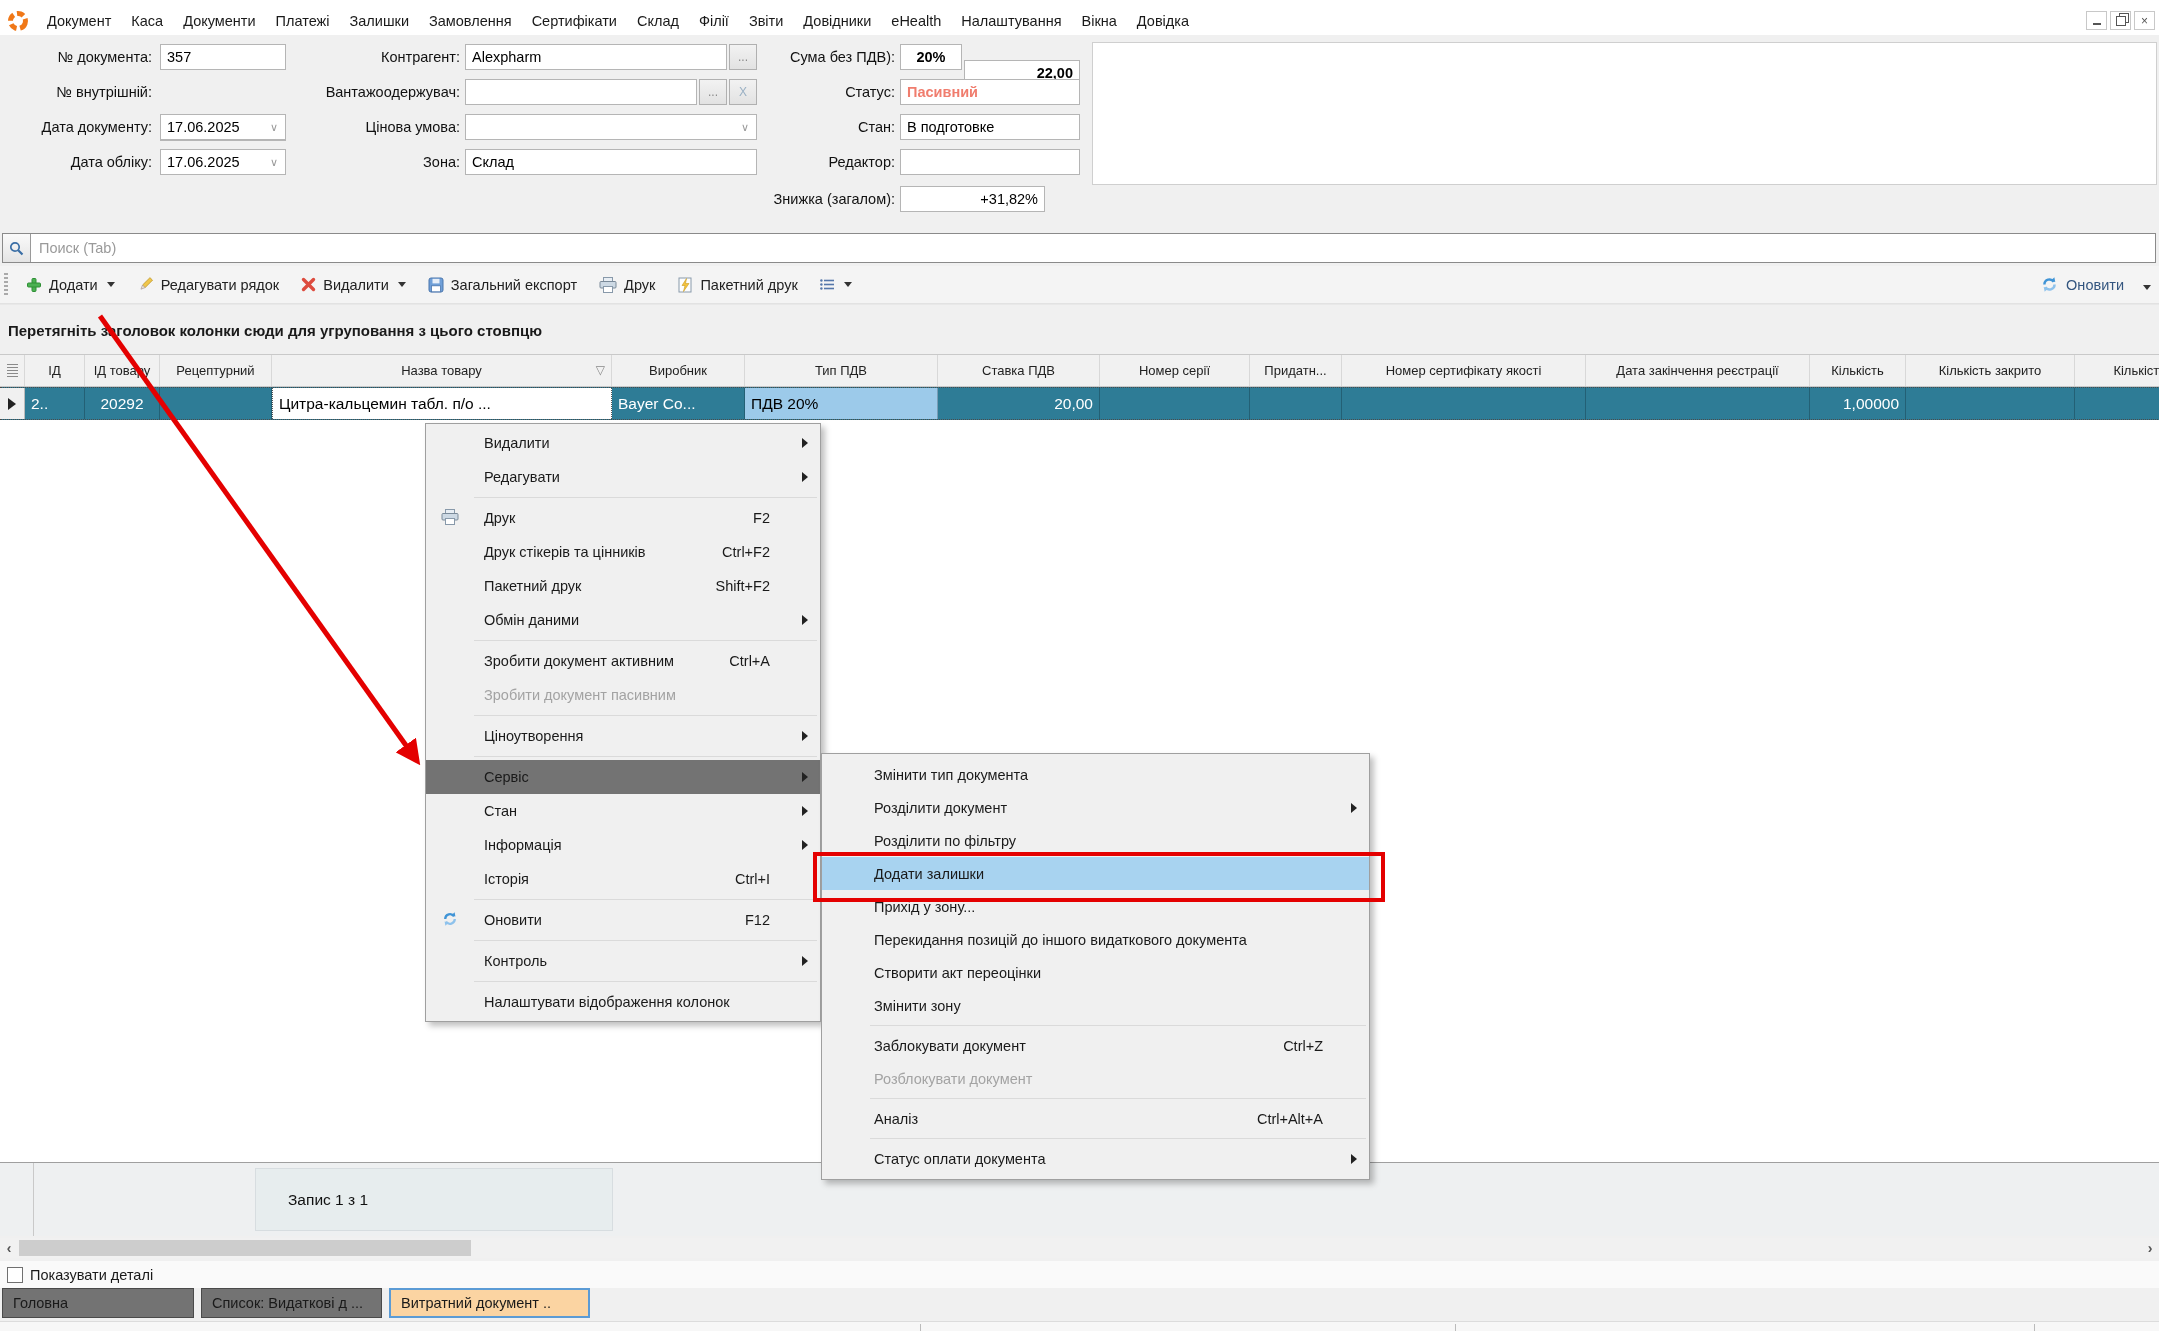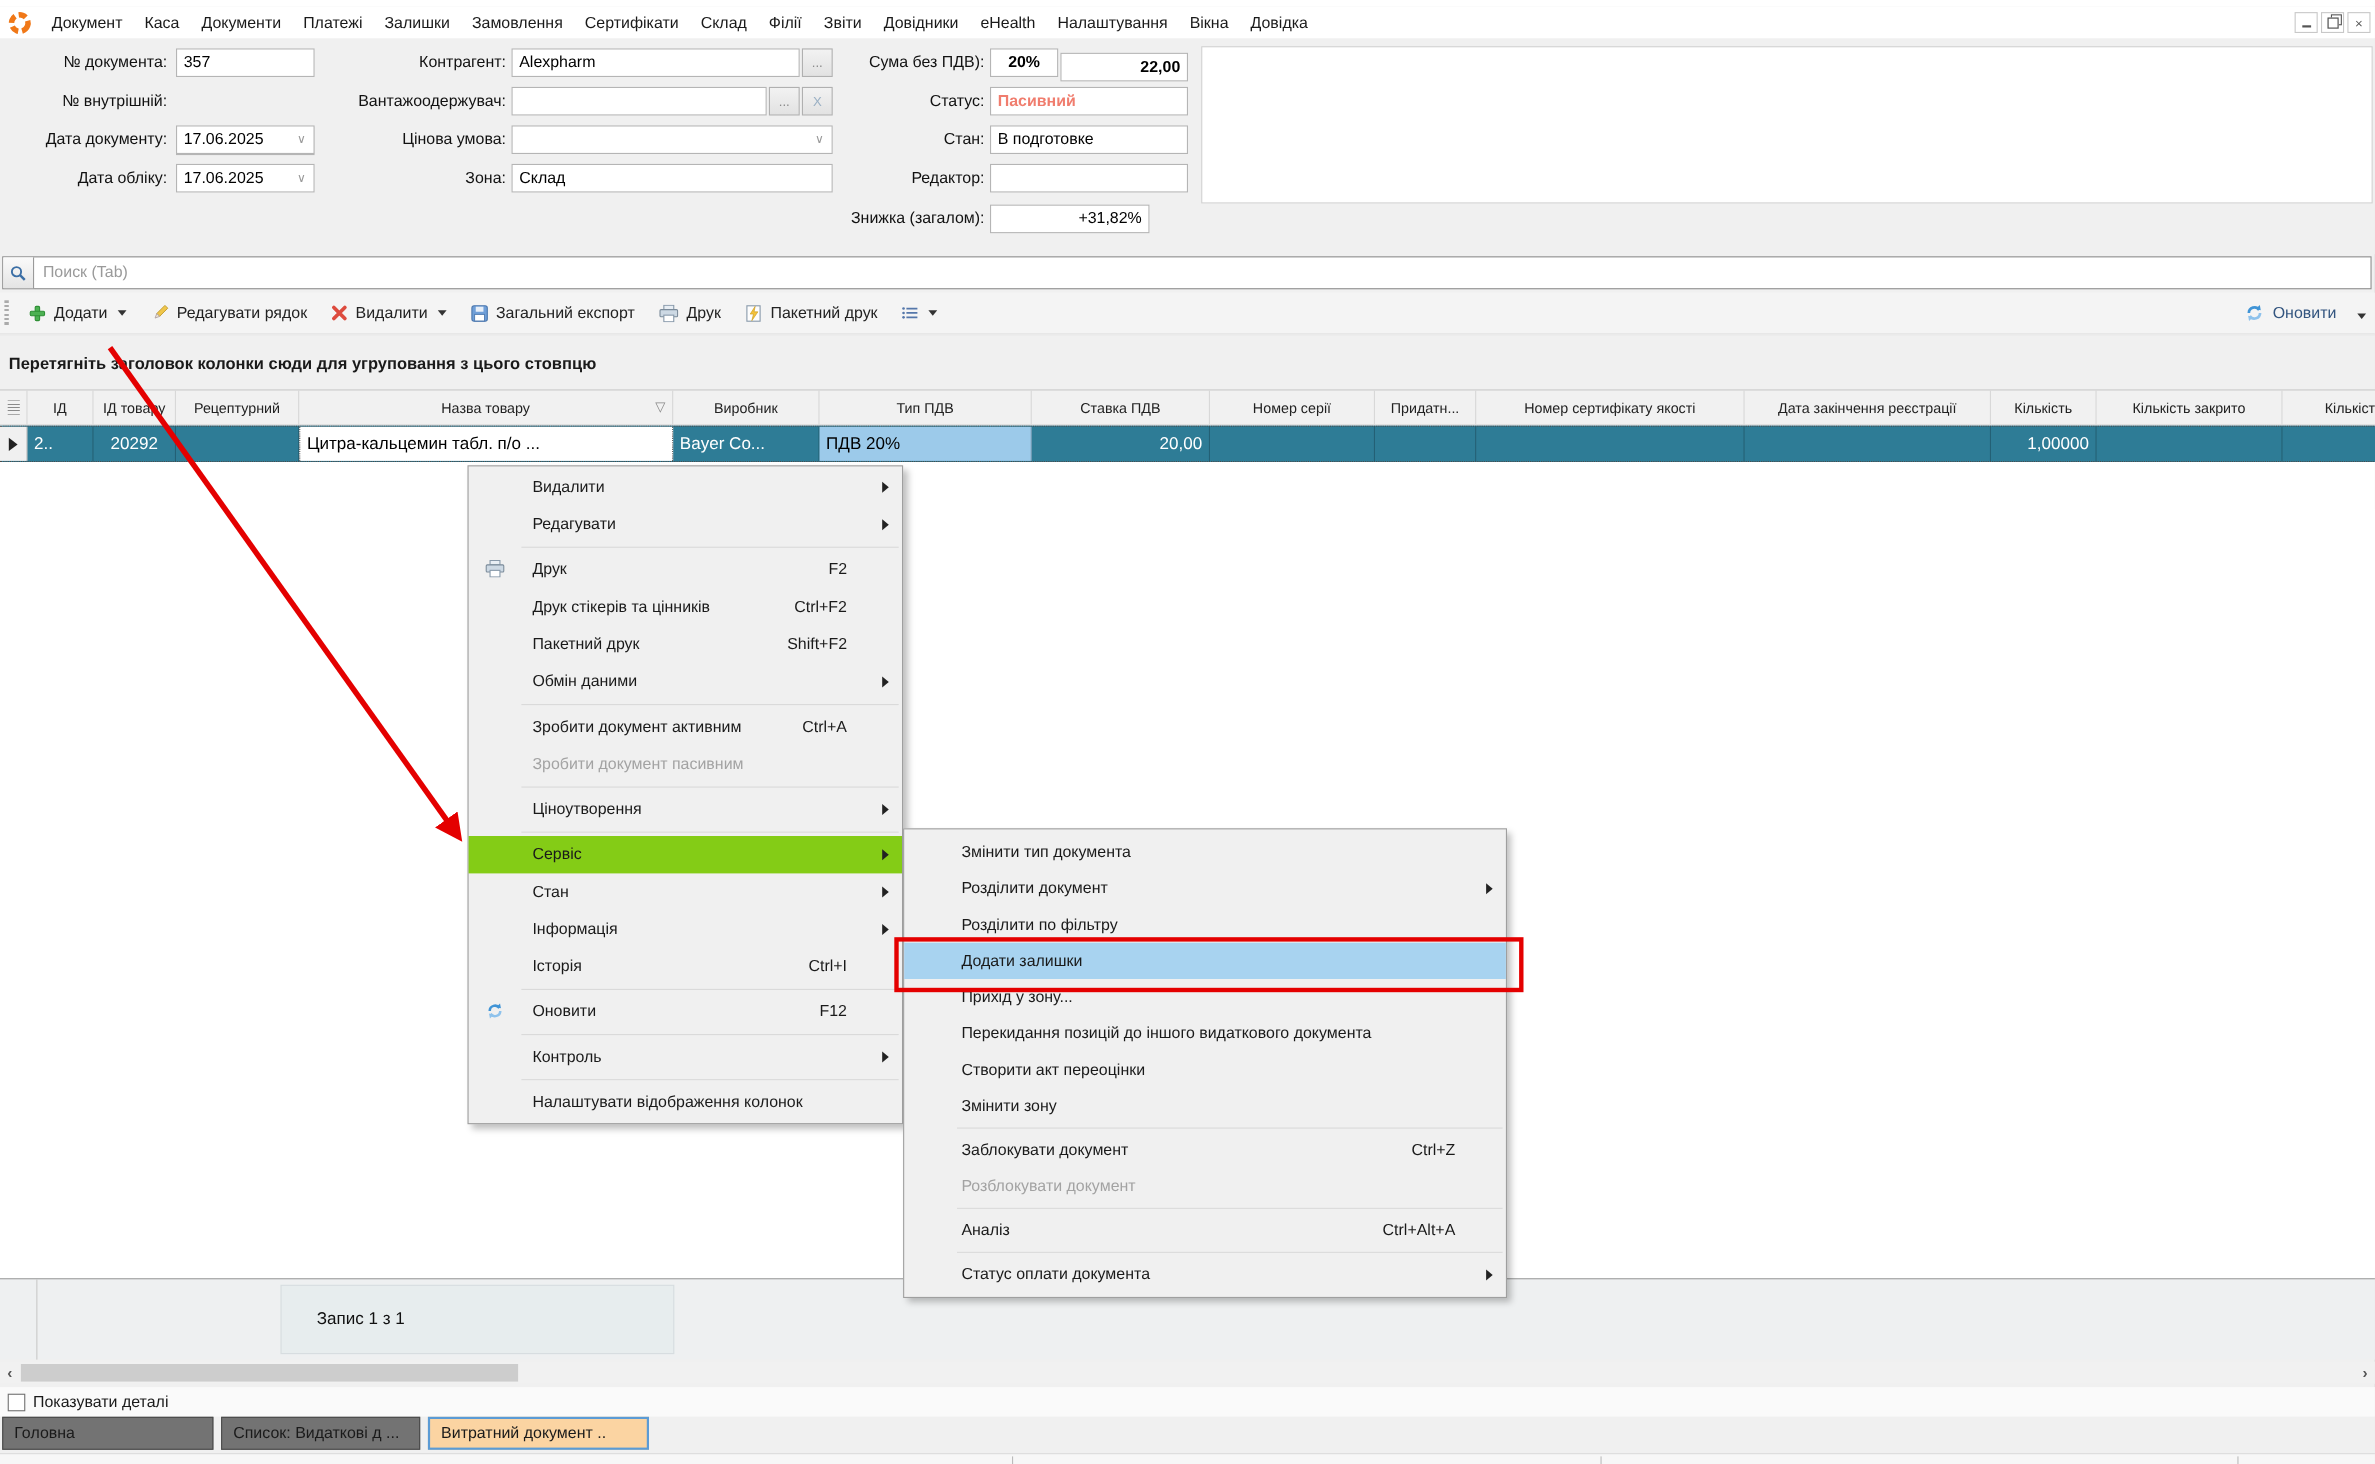--- a/index.html
+++ b/index.html
@@ -89,21 +89,21 @@
   .statusstrip{position:absolute;left:0;top:1321px;width:100%;height:10px;background:#f7f7f7;border-top:1px solid #dcdcdc;}
   .tick{position:absolute;top:2px;width:1px;height:8px;background:#bbb;}
   
   .cmenu{position:absolute;background:#f0f0f0;border:1px solid #9f9f9f;box-shadow:4px 4px 6px rgba(0,0,0,0.25);
          padding:2px 0;z-index:10;box-sizing:border-box;}
   .cm-item{position:relative;height:34px;display:flex;align-items:center;padding-left:58px;
            font-size:14.5px;color:#1a1a1a;cursor:default;}
   .sm-item{height:33px;padding-left:52px;}
   .cm-item .sc{position:absolute;right:50px;}
   .sm-item .sc{position:absolute;right:46px;}
-  .cm-item.hl{background:#84cc16;}
+  .cm-item.hl{background:#737373;}
   .sm-item.hl{background:#a8d3f0;}
   .cm-item.dis{color:#a3a3a3;}
   .cm-sep{height:1px;background:#dadada;margin:3px 3px 3px 48px;}
   .flyout{position:absolute;right:12px;width:0;height:0;border-top:5px solid transparent;
           border-bottom:5px solid transparent;border-left:6px solid #222;}
   .cm-icon{position:absolute;left:15px;top:8px;}
   
   .red-box{position:absolute;left:813px;top:852px;width:564px;height:42px;border:4px solid #e40000;z-index:12;}
   .anno-svg{position:absolute;left:0;top:0;width:100%;height:100%;pointer-events:none;z-index:15;}
 </style>
@@ -166,21 +166,21 @@
     <div class="inp" style="left:465px;top:44px;width:232px;"></div>
     <div class="mini-btn" style="left:699px;top:44px;">...</div>
     <div class="mini-btn" style="left:729px;top:44px;color:#9ab0c4;">X</div>
     <div class="lbl" style="left:213px;width:247px;top:79px;">Цінова умова:</div>
     <div class="inp" style="left:465px;top:79px;width:292px;"><span></span><span class="caret-gray">∨</span></div>
     <div class="lbl" style="left:213px;width:247px;top:114px;">Зона:</div>
     <div class="inp" style="left:465px;top:114px;width:292px;">Склад</div>
 
     <div class="lbl" style="left:648px;width:247px;top:9px;">Сума без ПДВ):</div>
     <div class="inp bold center-align" style="left:900px;top:9px;width:62px;">20%</div>
-    <div class="inp bold right-align" style="left:964px;top:13px;width:116px;">22,00</div>
+    <div class="inp bold right-align" style="left:964px;top:25px;width:116px;">22,00</div>
     <div class="lbl" style="left:648px;width:247px;top:44px;">Статус:</div>
     <div class="inp status-red" style="left:900px;top:44px;width:180px;">Пасивний</div>
     <div class="lbl" style="left:648px;width:247px;top:79px;">Стан:</div>
     <div class="inp" style="left:900px;top:79px;width:180px;">В подготовке</div>
     <div class="lbl" style="left:648px;width:247px;top:114px;">Редактор:</div>
     <div class="inp" style="left:900px;top:114px;width:180px;"></div>
     <div class="lbl" style="left:648px;width:247px;top:151px;">Знижка (загалом):</div>
     <div class="inp right-align" style="left:900px;top:151px;width:145px;">+31,82%</div>
 
     <div class="notebox"></div>

